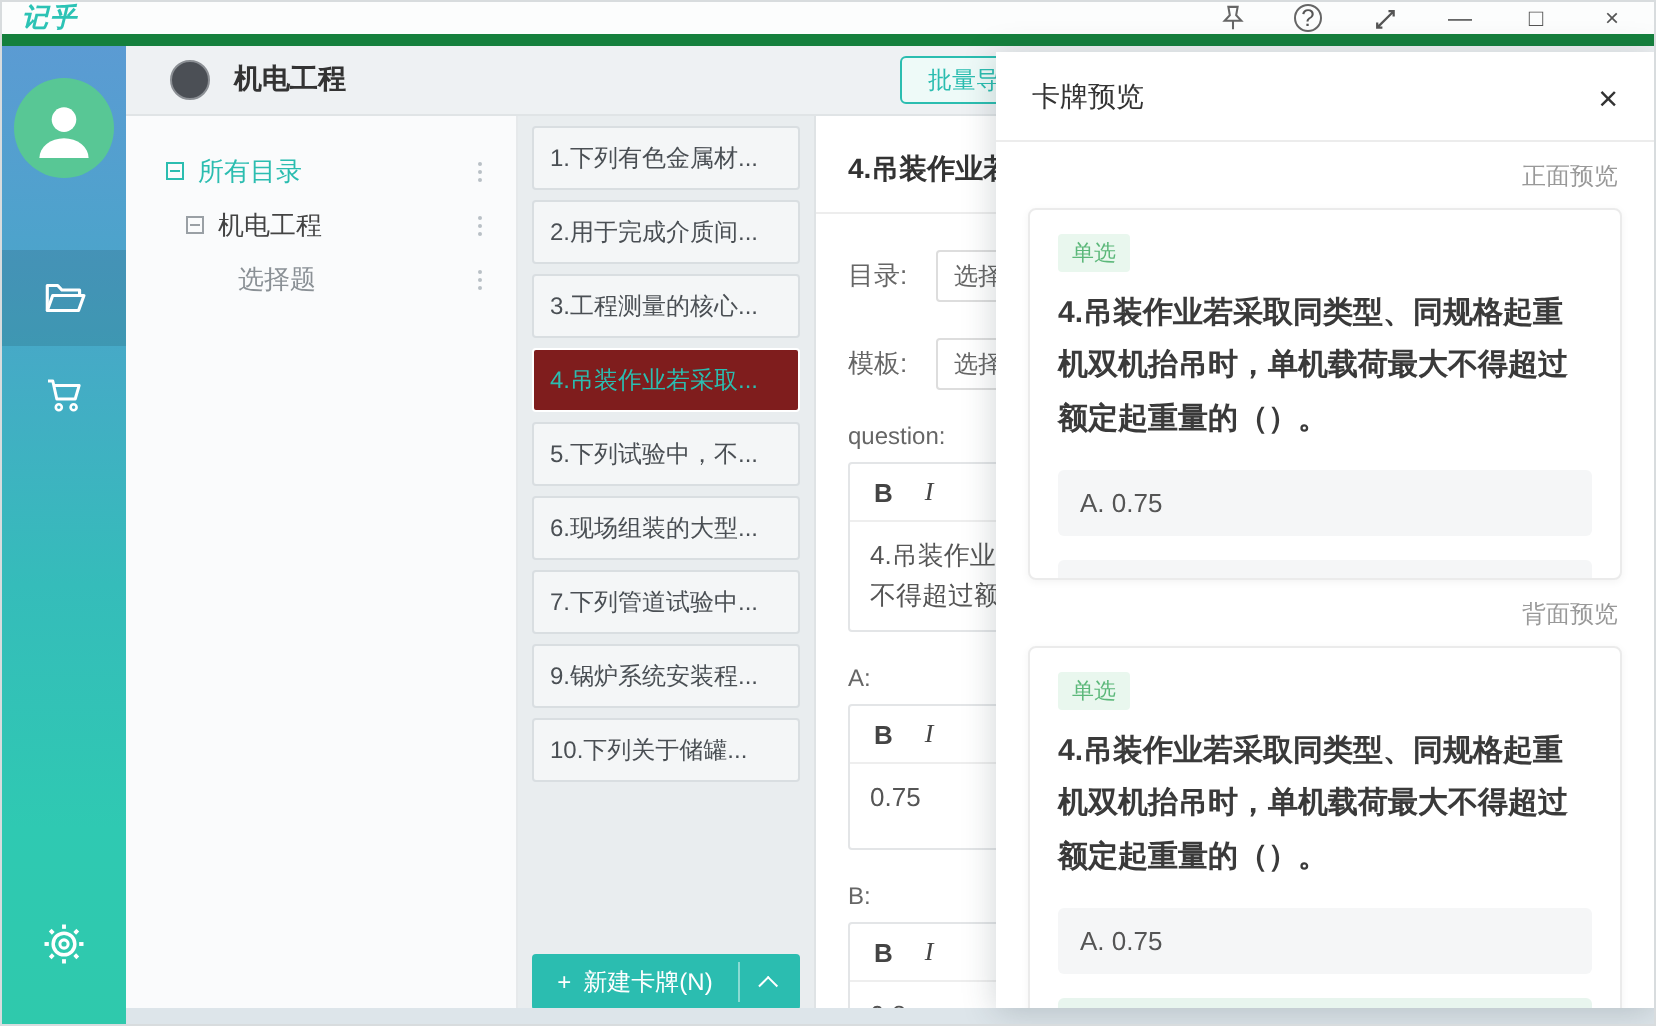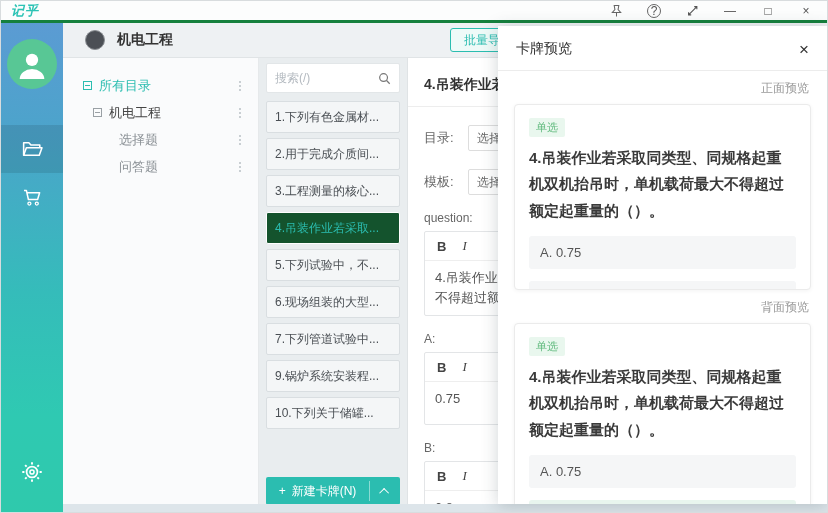--- a/index.html
+++ b/index.html
@@ -1,21 +1,21 @@
 <!DOCTYPE html>
 <html><head>
 <meta charset="utf-8">
 <style>
   * { margin:0; padding:0; box-sizing:border-box; }
   html,body { background:#fff; }
   body { font-family:"Liberation Sans","DejaVu Sans",sans-serif; }
   .window { position:relative; width:828px; height:513px; background:#fff; overflow:hidden; border:1px solid #d8dcde; }
 
   
-  .titlebar { position:absolute; top:0; left:0; right:0; height:22px; background:#fcfdfd; border-bottom:3px solid #15803d; display:flex; align-items:center; }
+  .titlebar { position:absolute; top:0; left:0; right:0; height:22px; background:#fcfdfd; border-bottom:6px solid #15803d; display:flex; align-items:center; }
   .logo { margin-left:10px; color:#2cc3b5; font-size:13px; font-weight:bold; font-style:italic; letter-spacing:1px; }
   .win-controls { margin-left:auto; display:flex; align-items:center; gap:24px; padding-right:14px; color:#555; }
   .win-controls .wc { width:14px; height:14px; display:flex; align-items:center; justify-content:center; font-size:12px; line-height:1; cursor:default; }
   .wc-help { width:13px; height:13px; border:1px solid #666; border-radius:50%; font-size:9px; }
   .wc-min { font-size:11px; }
   .wc-max { font-size:11px; }
   .wc-close { font-size:14px; }
 
   
   .app { position:absolute; top:22px; left:0; right:0; bottom:0; display:flex; }
@@ -51,21 +51,21 @@
   .lvl1 .treebox { color:#9aa0a5; }
   .kebab { margin-left:auto; margin-right:14px; width:8px; height:14px; display:flex; align-items:center; justify-content:center; }
   .kebab i { display:block; width:2px; height:2px; border-radius:50%; background:#b9c0c6; box-shadow:0 -4px 0 #b9c0c6, 0 4px 0 #b9c0c6; }
 
   
   .list-col { width:149px; flex:0 0 149px; background:#e9edef; border-right:1px solid #dfe3e5; position:relative; padding:5px 7px 0 7px; }
   .searchbox { height:30px; background:#fff; border:1px solid #e2e6e8; border-radius:2px; display:flex; align-items:center; padding:0 8px; margin-bottom:8px; }
   .searchbox input { flex:1; min-width:0; border:0; outline:0; font-size:12px; color:#555; background:transparent; font-family:inherit; }
   .searchbox input::placeholder { color:#b4bac0; }
   .card-item { height:32px; line-height:30px; background:#f4f6f7; border:1px solid #d9dee1; border-radius:2px; margin-bottom:5px; font-size:12px; color:#4a4f54; padding:0 8px; white-space:nowrap; overflow:hidden; cursor:default; }
-  .card-item.selected { background:#14532d; border-color:#fff; color:#2bbdb0; }
+  .card-item.selected { background:#7f1d1d; border-color:#fff; color:#2bbdb0; }
   .newcard { position:absolute; left:7px; right:7px; bottom:7px; height:28px; display:flex; background:#2bbdb0; border-radius:2px; color:#fff; overflow:hidden; }
   .newcard-main { flex:1; display:flex; align-items:center; justify-content:center; gap:6px; font-size:12px; cursor:pointer; }
   .newcard-divider { width:1px; background:rgba(255,255,255,.45); margin:4px 0; }
   .newcard-toggle { width:30px; display:flex; align-items:center; justify-content:center; cursor:pointer; }
   .chev-up { width:7px; height:7px; border-left:1.5px solid #fff; border-top:1.5px solid #fff; transform:rotate(45deg) translateY(2px); }
 
   
   .editor-col { flex:1; background:#fff; padding:18px 0 0 16px; overflow:hidden; }
   .editor-title { font-size:14px; font-weight:bold; color:#333; white-space:nowrap; }
   .editor-divider { margin:12px 0 0 -16px; border-bottom:1px solid #ededed; }
@@ -190,36 +190,23 @@
             <span class="kebab">
                 <i></i>
               </span>
           </div>
           <div class="tree-row lvl2">
             <span>选择题</span>
             <span class="kebab">
                 <i></i>
               </span>
           </div>
-          <div class="tree-row lvl2">
-            <span>问答题</span>
-            <span class="kebab">
-                <i></i>
-              </span>
-          </div>
         </div>
 
         <div class="list-col">
-          <div class="searchbox">
-            <input placeholder="搜索(/)" style="">
-            <svg width="13" height="13" viewBox="0 0 14 14">
-              <circle cx="6" cy="6" r="4.2" fill="none" stroke="#777" stroke-width="1.3"></circle>
-              <line x1="9.2" y1="9.2" x2="12.6" y2="12.6" stroke="#777" stroke-width="1.3"></line>
-            </svg>
-          </div>
           <div class="card-item">1.下列有色金属材...</div>
           <div class="card-item">2.用于完成介质间...</div>
           <div class="card-item">3.工程测量的核心...</div>
           <div class="card-item selected">4.吊装作业若采取...</div>
           <div class="card-item">5.下列试验中，不...</div>
           <div class="card-item">6.现场组装的大型...</div>
           <div class="card-item">7.下列管道试验中...</div>
           <div class="card-item">9.锅炉系统安装程...</div>
           <div class="card-item">10.下列关于储罐...</div>
           <div class="newcard">

